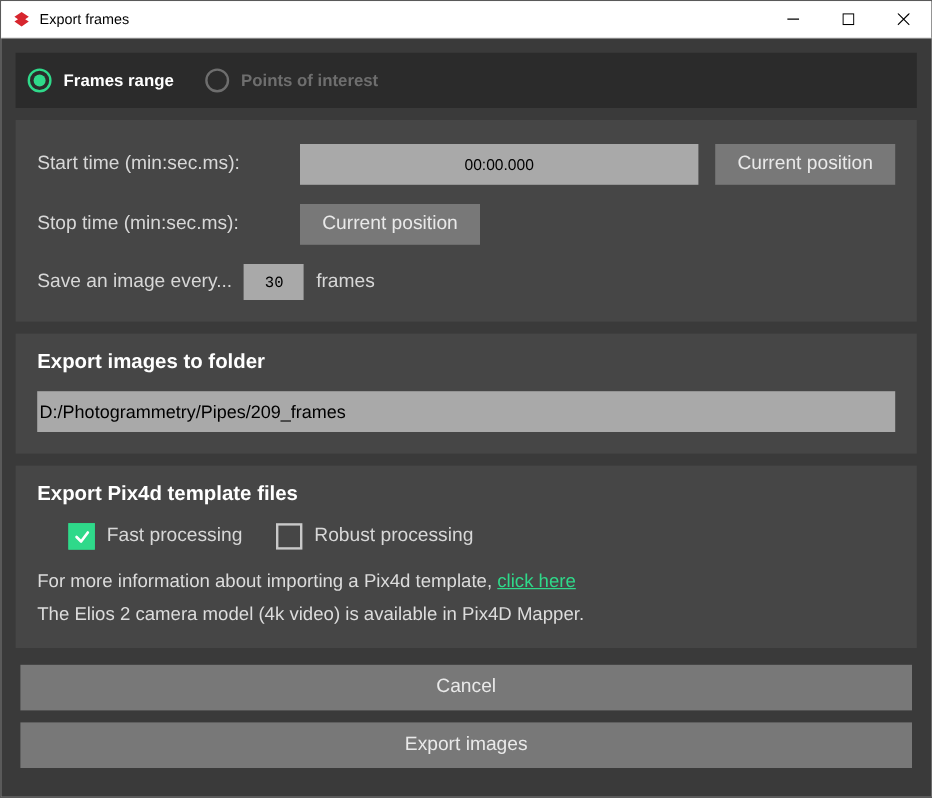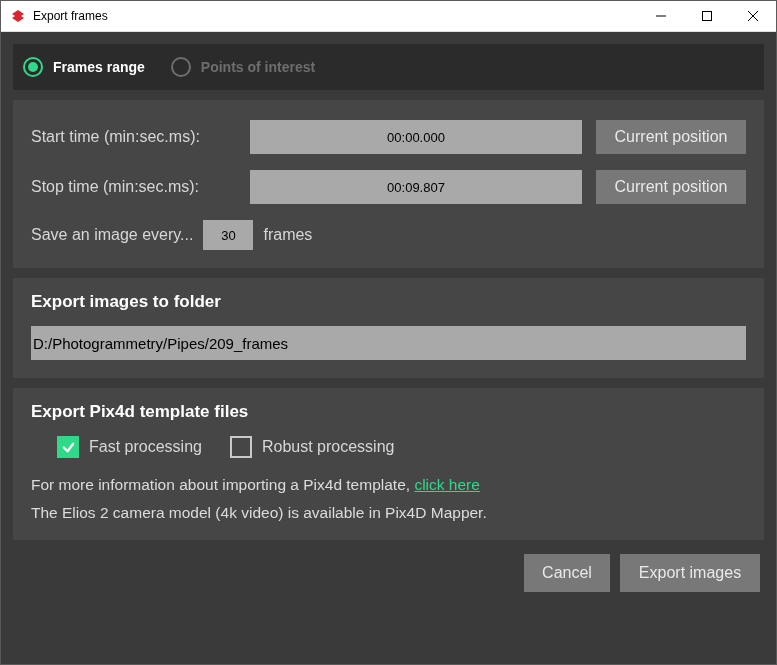--- a/index.html
+++ b/index.html
@@ -139,20 +139,21 @@
     font-size: 16px;
   }
   .save-row .num-input {
     width: 50px; height: 30px;
     background: #a9a9a9;
     border: none;
     text-align: center;
     font-size: 13px;
     color: #000;
     outline: none;
+    font-family: Liberation Mono, monospace;
   }
 
   .section-title {
     font-size: 17px;
     font-weight: 700;
     color: #fff;
     margin-bottom: 14px;
   }
 
   .folder-input {
@@ -199,20 +200,21 @@
   .info-text { font-size: 15.5px; color: #dcdcdc; margin-top: 4px; }
   .info-text + .info-text { margin-top: 10px; }
   .link { color: #2fd98a; text-decoration: underline; cursor: pointer; }
 
   
   .footer {
     padding: 4px 4px 4px 4px;
     display: flex;
     justify-content: flex-end;
     gap: 10px;
+    flex-direction: column;
   }
   .footer .btn { min-width: 86px; height: 38px; }
   .footer .btn.export { min-width: 140px; }
 </style>
 </head>
 <body>
 
 <div class="window">
 
   <div class="titlebar">
@@ -254,21 +256,20 @@
     </div>
 
     <div class="panel">
       <div class="form-row">
         <div class="form-label">Start time (min:sec.ms):</div>
         <input class="time-input" value="00:00.000" style="">
         <button class="btn wide">Current position</button>
       </div>
       <div class="form-row">
         <div class="form-label">Stop time (min:sec.ms):</div>
-        <input class="time-input" value="00:09.807" style="">
         <button class="btn wide">Current position</button>
       </div>
       <div class="save-row">
         <span>Save an image every...</span>
         <input class="num-input" value="30" style="">
         <span>frames</span>
       </div>
     </div>
 
     <div class="panel">

